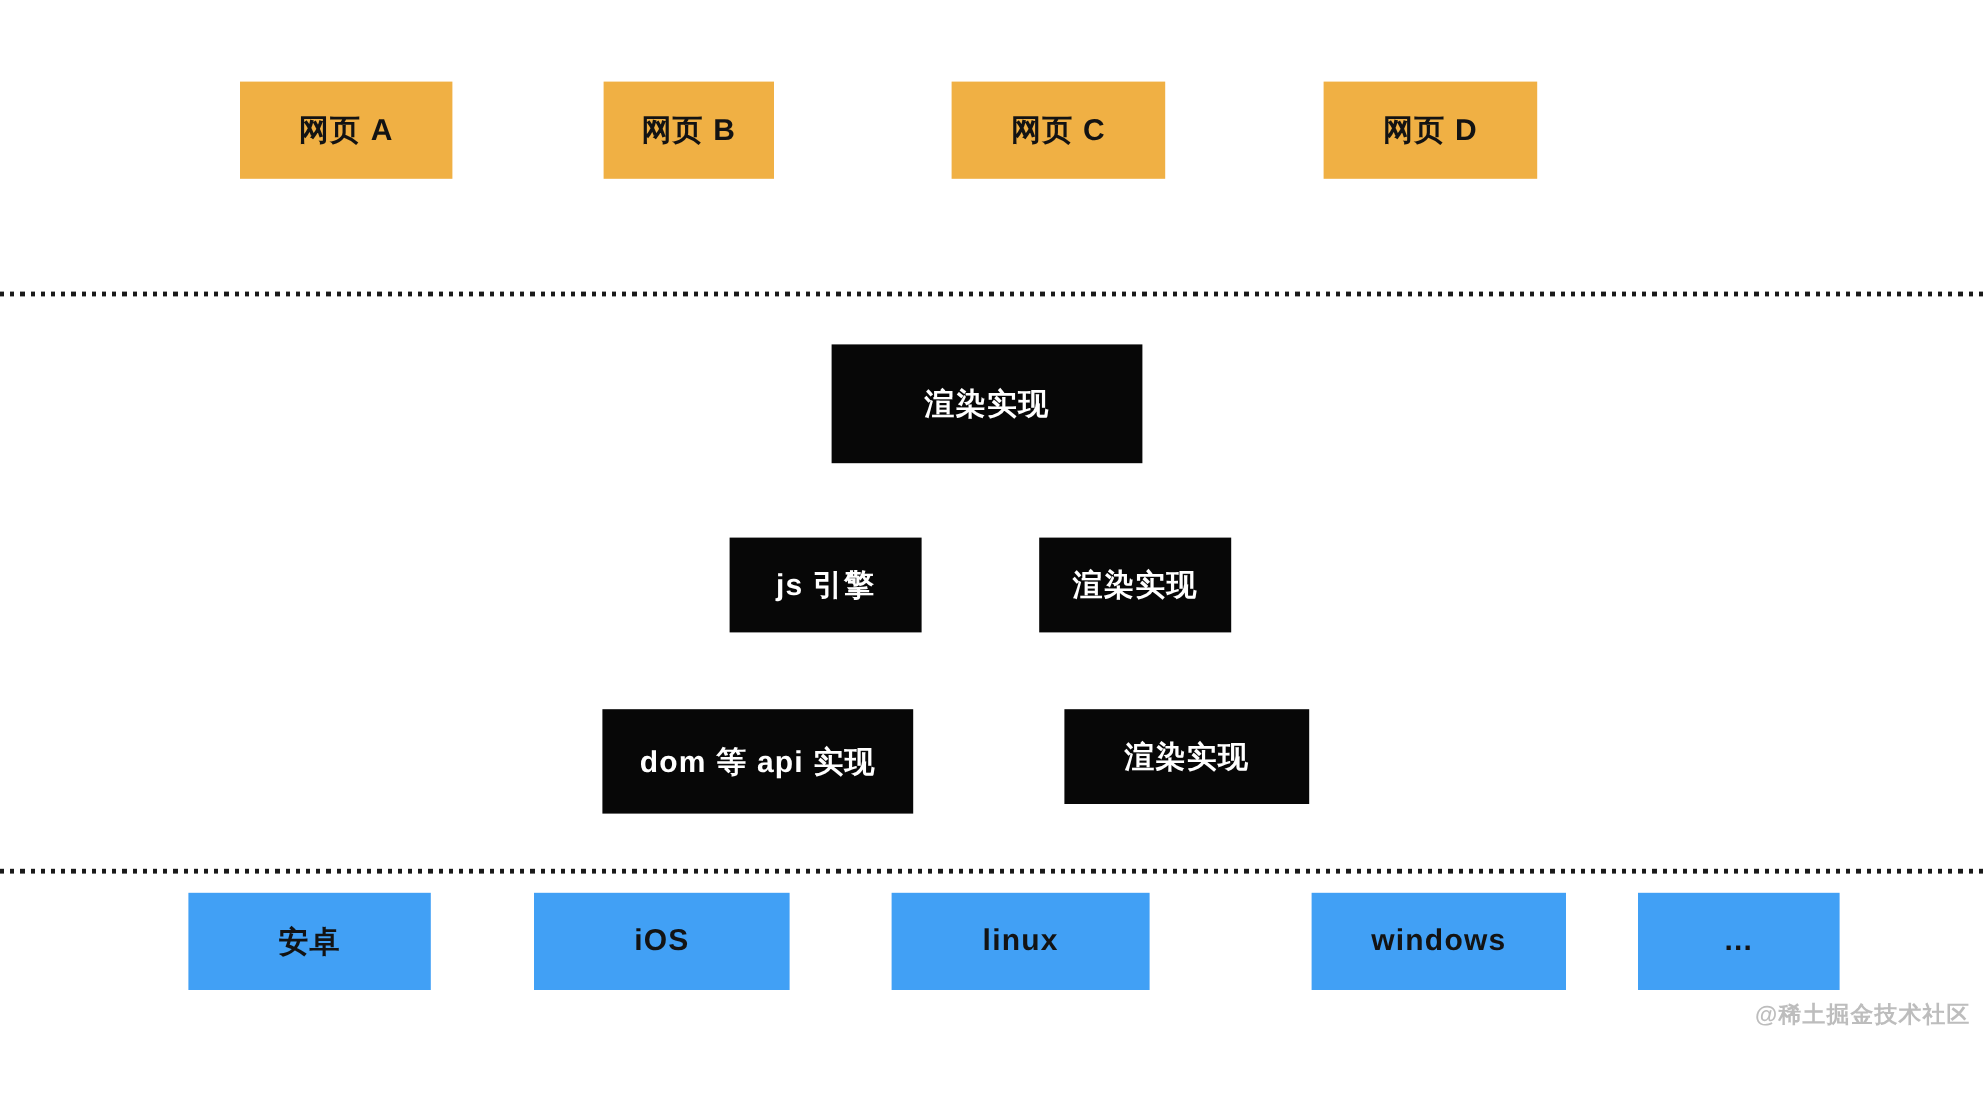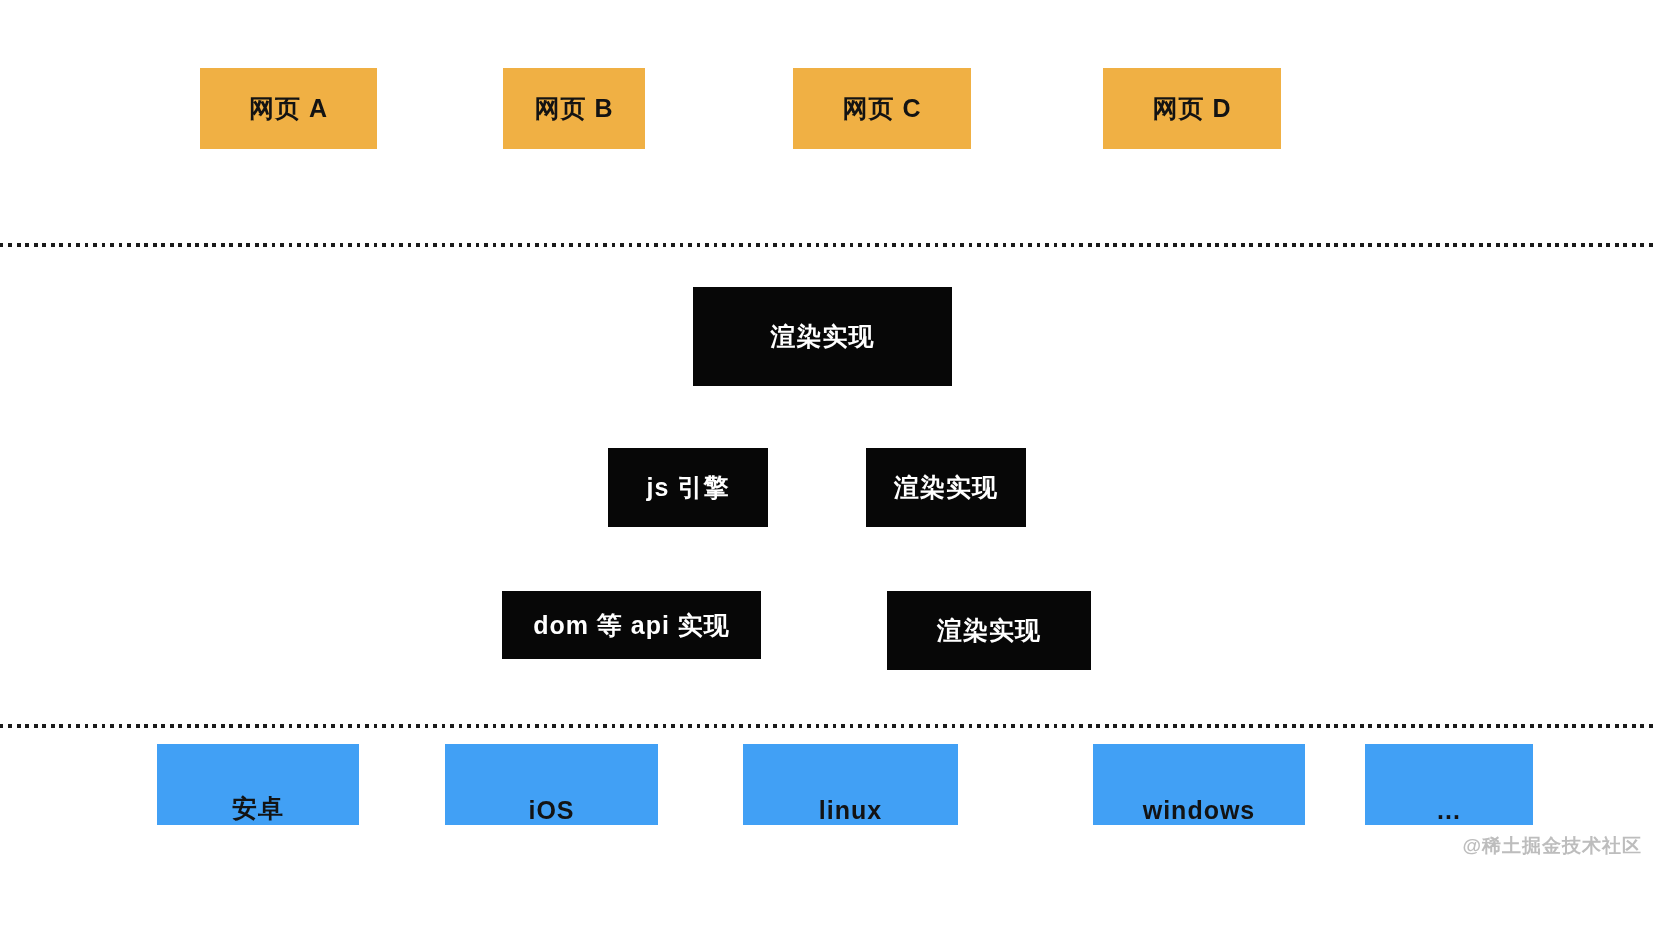--- a/index.html
+++ b/index.html
@@ -29,21 +29,20 @@
     background: var(--webpage-box, #F0B044);
     color: var(--dark-text, #131313);
   }
   .box--engine {
     background: var(--engine-box, #070707);
     color: var(--light-text, #ffffff);
   }
   .box--os {
     background: var(--os-box, #41A0F5);
     color: var(--dark-text, #131313);
-    align-items: flex-end;
   }
   .divider {
     position: absolute;
     left: 0;
     width: 1656px;
     height: 4px;
     background-image: repeating-linear-gradient(
       to right,
       var(--divider, #1a1a1a) 0 3.5px,
       transparent 3.5px 8.5px
@@ -83,21 +82,21 @@
     <span>渲染实现</span>
   </div>
 
   <div class="box box--engine" style="left:608px; top:448px; width:160px; height:79px;">
     <span>js 引擎</span>
   </div>
   <div class="box box--engine" style="left:866px; top:448px; width:160px; height:79px;">
     <span>渲染实现</span>
   </div>
 
-  <div class="box box--engine" style="left:502px; top:591px; width:259px; height:68px;text-align:center;">
+  <div class="box box--engine" style="left:502px; top:591px; width:259px; height:87px;text-align:center;">
     <span>dom 等 api 实现</span>
   </div>
   <div class="box box--engine" style="left:887px; top:591px; width:204px; height:79px;">
     <span>渲染实现</span>
   </div>
 
   <div class="divider" style="top:724px;"></div>
 
   <div class="box box--os" style="left:157px; top:744px; width:202px; height:81px;">
     <span>安卓</span>

